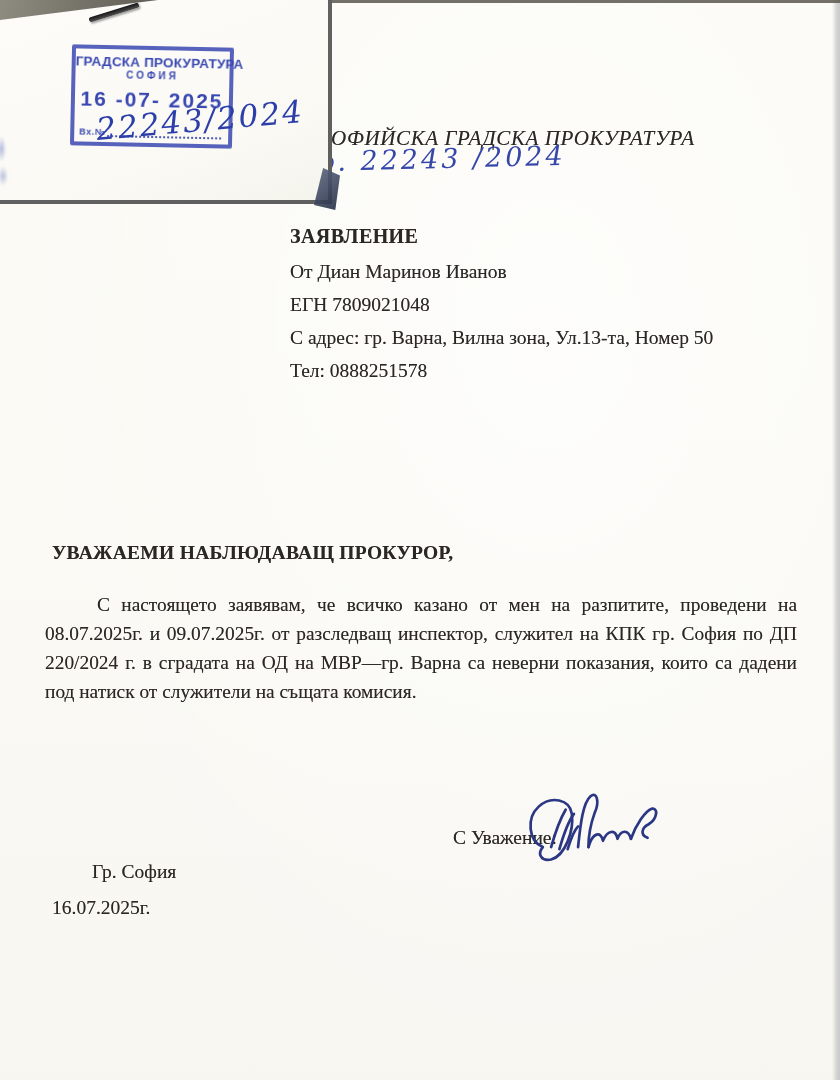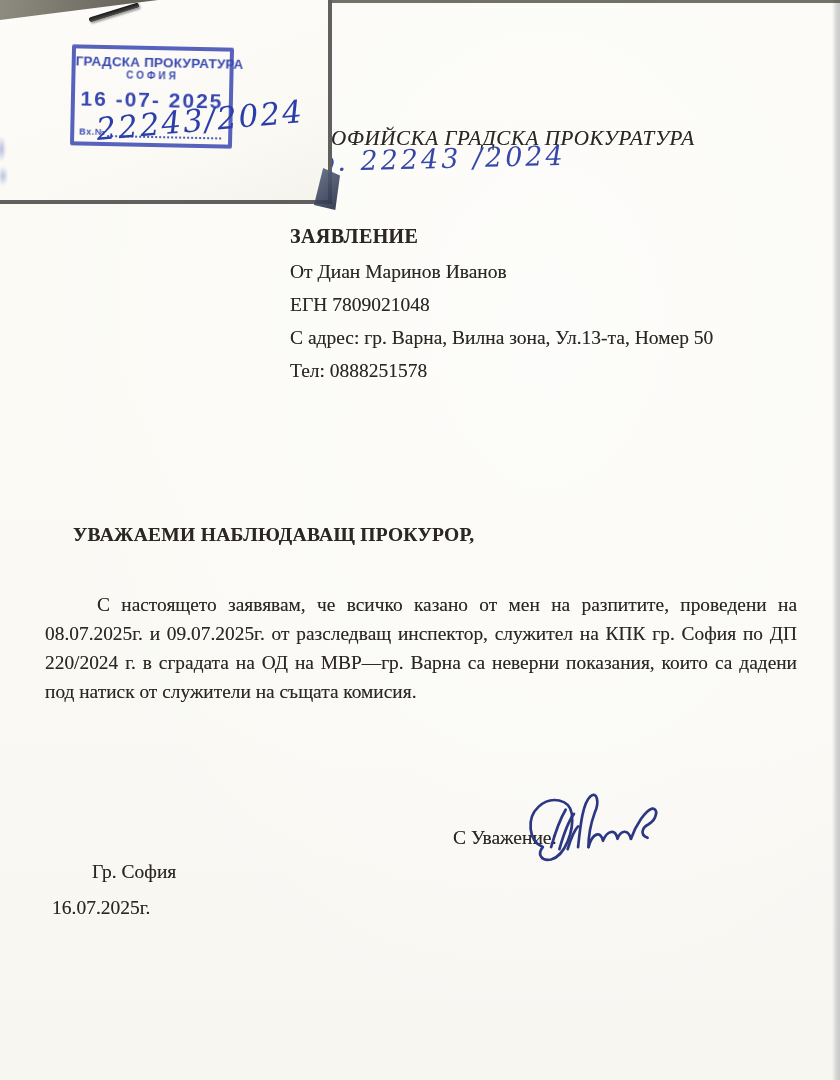--- a/index.html
+++ b/index.html
@@ -95,21 +95,21 @@
     font-size:31px;color:#2c3ea9;letter-spacing:2px;white-space:nowrap;
     transform:rotate(-5deg);
   }
 
   
   .info-block{position:absolute;left:290px;top:225px;z-index:2;font-size:19.5px;}
   .info-block .doc-heading{font-weight:bold;font-size:20px;letter-spacing:.4px;margin:0 0 14px 0;}
   .info-block .info-line{margin:10px 0 13px 0;line-height:20px;}
   .salutation{position:absolute;left:52px;z-index:2;font-weight:bold;
     font-size:19.5px;letter-spacing:.3px;white-space:nowrap;}
-  .sal1{top:459px;} .sal2{top:524px;margin-left:21px;}
+  .sal1{top:459px;} .sal2{top:542px;}
   .body-par{position:absolute;left:45px;width:752px;z-index:2;
     font-size:19.4px;line-height:29px;text-align:justify;text-indent:52px;}
   .par1{top:590px;} .par2{top:688px;}
   .signoff{position:absolute;left:453px;top:827px;z-index:2;font-size:19.5px;white-space:nowrap;}
   .signature{position:absolute;left:520px;top:786px;z-index:3;}
   .signature path{fill:none;stroke:#2c3784;stroke-width:2.6;
     stroke-linecap:round;stroke-linejoin:round;}
   .city-line{position:absolute;left:52px;top:861px;z-index:2;font-size:19.5px;margin-left:40px;}
   .date-line{position:absolute;left:52px;top:897px;z-index:2;font-size:19.5px;font-family:Liberation Serif, serif;}
 </style>

